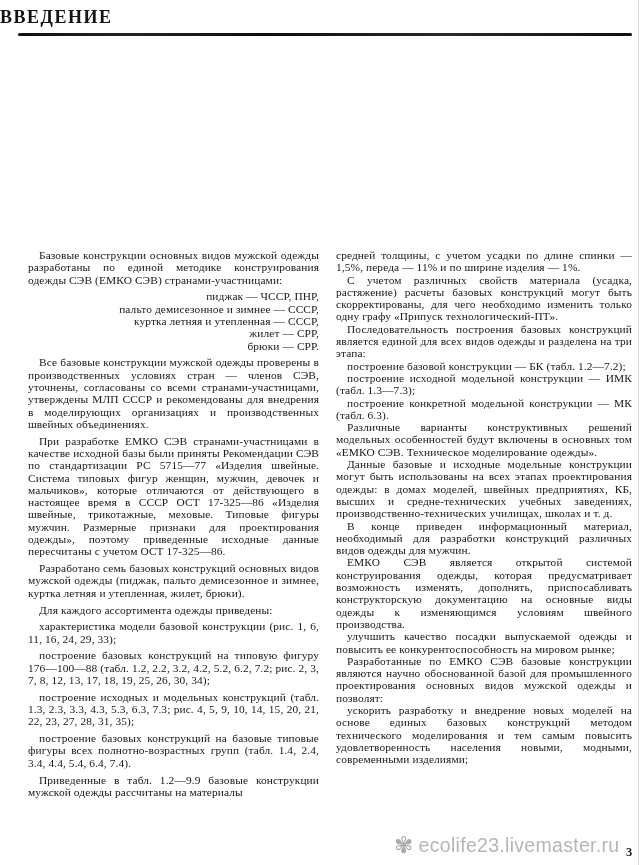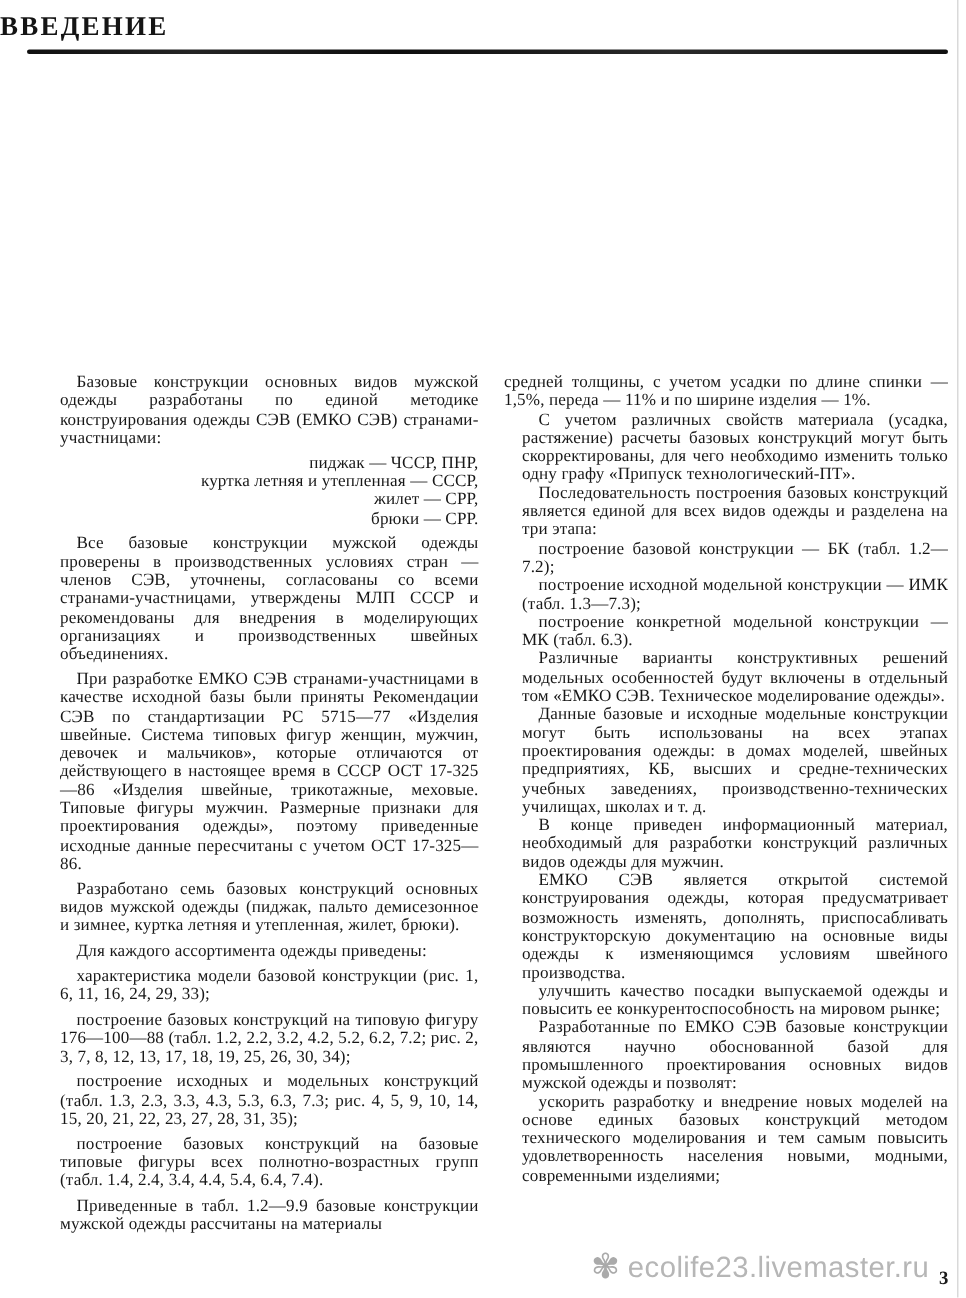--- a/index.html
+++ b/index.html
@@ -34,21 +34,21 @@
     font-size:11.4px;
     line-height:12.3px;
     text-align:justify;
     letter-spacing:0.1px;
   }
   .col.left  { width:291px; }
   .col.right { width:296px; }
   p.para { margin:0; }
   .col.left p.para { margin-bottom:4.5px; }
   .col.right p.para { margin-bottom:0; }
-  p.para.indent { text-indent:11px;margin-left:12px; }
+  p.para.indent { text-indent:11px; }
   p.para.flush  { text-indent:0; }
   p.para.list   {
     margin-left:36px; margin-bottom:0 !important;
     text-align:right; text-indent:0;
   }
   p.para.list.last { margin-bottom:4.5px !important; }
   .watermark {
     position:absolute; top:834px; left:394px;
     display:flex; align-items:center; gap:5px;
     color:#b6b6b6;
@@ -71,41 +71,42 @@
 
 <div class="scan-edge-right"></div>
 
 <div class="page-title">ВВЕДЕНИЕ</div>
 <div class="header-rule"></div>
 
 <div class="columns">
   <div class="col left">
       <p class="para indent">Базовые конструкции основных видов мужской одежды разработаны по единой методике конструирования одежды СЭВ (ЕМКО СЭВ) странами-участницами:</p>
       <p class="para list">пиджак — ЧССР, ПНР,</p>
+      <p class="para list">пальто демисезонное и зимнее — СССР,</p>
       <p class="para list">куртка летняя и утепленная — СССР,</p>
       <p class="para list">жилет — СРР,</p>
       <p class="para list last">брюки — СРР.</p>
       <p class="para indent">Все базовые конструкции мужской одежды проверены в производственных условиях стран — членов СЭВ, уточнены, согласованы со всеми странами-участницами, утверждены МЛП СССР и рекомендованы для внедрения в моделирующих организациях и производственных швейных объединениях.</p>
       <p class="para indent">При разработке ЕМКО СЭВ странами-участницами в качестве исходной базы были приняты Рекомендации СЭВ по стандартизации РС 5715—77 «Изделия швейные. Система типовых фигур женщин, мужчин, девочек и мальчиков», которые отличаются от действующего в настоящее время в СССР ОСТ 17-325—86 «Изделия швейные, трикотажные, меховые. Типовые фигуры мужчин. Размерные признаки для проектирования одежды», поэтому приведенные исходные данные пересчитаны с учетом ОСТ 17-325—86.</p>
       <p class="para indent">Разработано семь базовых конструкций основных видов мужской одежды (пиджак, пальто демисезонное и зимнее, куртка летняя и утепленная, жилет, брюки).</p>
       <p class="para indent">Для каждого ассортимента одежды приведены:</p>
       <p class="para indent">характеристика модели базовой конструкции (рис. 1, 6, 11, 16, 24, 29, 33);</p>
       <p class="para indent">построение базовых конструкций на типовую фигуру 176—100—88 (табл. 1.2, 2.2, 3.2, 4.2, 5.2, 6.2, 7.2; рис. 2, 3, 7, 8, 12, 13, 17, 18, 19, 25, 26, 30, 34);</p>
       <p class="para indent">построение исходных и модельных конструкций (табл. 1.3, 2.3, 3.3, 4.3, 5.3, 6.3, 7.3; рис. 4, 5, 9, 10, 14, 15, 20, 21, 22, 23, 27, 28, 31, 35);</p>
       <p class="para indent">построение базовых конструкций на базовые типовые фигуры всех полнотно-возрастных групп (табл. 1.4, 2.4, 3.4, 4.4, 5.4, 6.4, 7.4).</p>
       <p class="para indent">Приведенные в табл. 1.2—9.9 базовые конструкции мужской одежды рассчитаны на материалы</p>
     </div>
   <div class="col right">
       <p class="para flush">средней толщины, с учетом усадки по длине спинки — 1,5%, переда — 11% и по ширине изделия — 1%.</p>
       <p class="para indent">С учетом различных свойств материала (усадка, растяжение) расчеты базовых конструкций могут быть скорректированы, для чего необходимо изменить только одну графу «Припуск технологический-ПТ».</p>
       <p class="para indent">Последовательность построения базовых конструкций является единой для всех видов одежды и разделена на три этапа:</p>
       <p class="para indent">построение базовой конструкции — БК (табл. 1.2—7.2);</p>
       <p class="para indent">построение исходной модельной конструкции — ИМК (табл. 1.3—7.3);</p>
       <p class="para indent">построение конкретной модельной конструкции — МК (табл. 6.3).</p>
-      <p class="para indent">Различные варианты конструктивных решений модельных особенностей будут включены в отдельный том «ЕМКО СЭВ. Техническое моделирование одежды».</p>
+      <p class="para indent">Различные варианты конструктивных решений модельных особенностей будут включены в основных том «ЕМКО СЭВ. Техническое моделирование одежды».</p>
       <p class="para indent">Данные базовые и исходные модельные конструкции могут быть использованы на всех этапах проектирования одежды: в домах моделей, швейных предприятиях, КБ, высших и средне-технических учебных заведениях, производственно-технических училищах, школах и т. д.</p>
       <p class="para indent">В конце приведен информационный материал, необходимый для разработки конструкций различных видов одежды для мужчин.</p>
       <p class="para indent">ЕМКО СЭВ является открытой системой конструирования одежды, которая предусматривает возможность изменять, дополнять, приспосабливать конструкторскую документацию на основные виды одежды к изменяющимся условиям швейного производства.</p>
       <p class="para indent">улучшить качество посадки выпускаемой одежды и повысить ее конкурентоспособность на мировом рынке;</p>
       <p class="para indent">Разработанные по ЕМКО СЭВ базовые конструкции являются научно обоснованной базой для промышленного проектирования основных видов мужской одежды и позволят:</p>
       <p class="para indent">ускорить разработку и внедрение новых моделей на основе единых базовых конструкций методом технического моделирования и тем самым повысить удовлетворенность населения новыми, модными, современными изделиями;</p>
     </div>
 </div>
 
 <div class="watermark">

